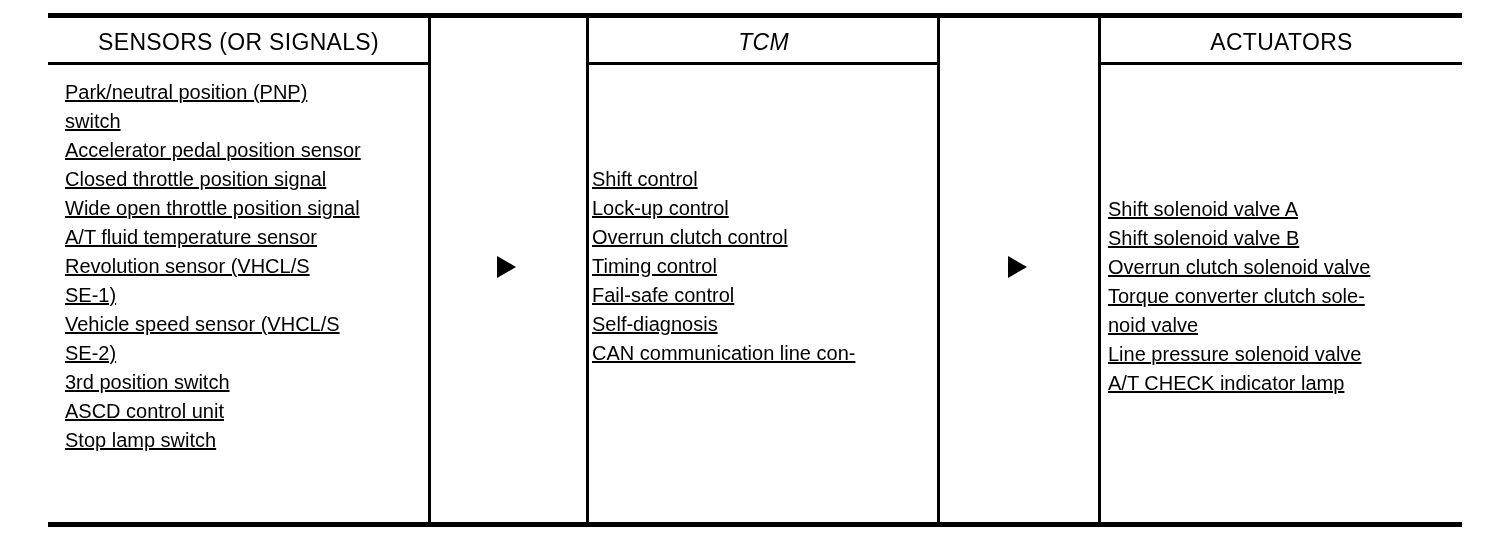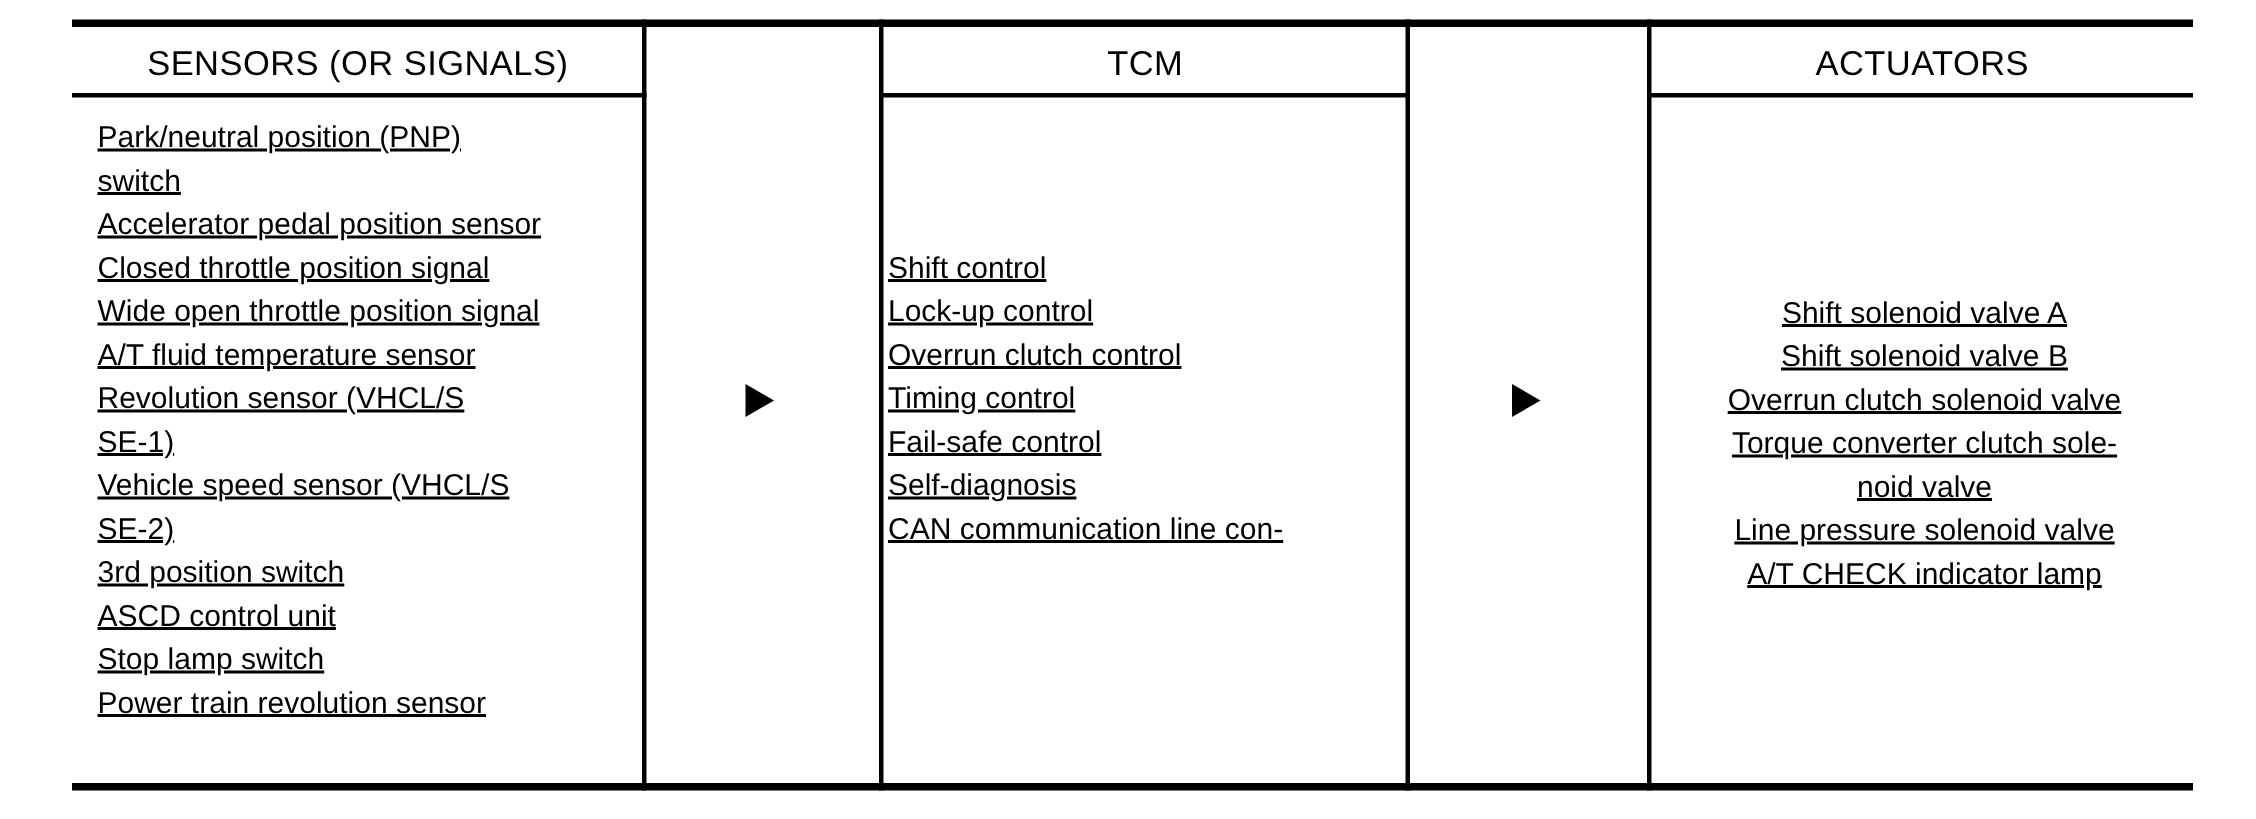--- a/index.html
+++ b/index.html
@@ -66,32 +66,32 @@
   
   .col-head {
     position: absolute;
     text-align: center;
     font-size: 23px;
     line-height: 28px;
     letter-spacing: 0.3px;
     white-space: nowrap;
   }
   .head-sensors   { left: 48px;   top: 28px; width: 381px; }
-  .head-tcm       { left: 589px;  top: 28px; width: 349px; }
+  .head-tcm       { left: 589px;  top: 28px; width: 349px; font-style: italic; }
   .head-actuators { left: 1101px; top: 28px; width: 361px; }
 
   .col-body {
     position: absolute;
     font-size: 20px;
     line-height: 29px;
     text-decoration: underline;
   }
   .body-sensors   { left: 65px;   top: 78px;  width: 360px; }
   .body-tcm       { left: 592px;  top: 165px; width: 345px; }
-  .body-actuators { left: 1108px; top: 195px; width: 350px; text-align: center; }
+  .body-actuators { left: 1108px; top: 195px; width: 350px; }
 
   .line { white-space: pre; }
 
   
   .arrow {
     position: absolute;
     width: 0;
     height: 0;
     border-top: 11px solid transparent;
     border-bottom: 11px solid transparent;
@@ -125,21 +125,20 @@
     <div class="line">Closed throttle position signal</div>
     <div class="line">Wide open throttle position signal</div>
     <div class="line">A/T fluid temperature sensor</div>
     <div class="line">Revolution sensor (VHCL/S</div>
     <div class="line">SE-1)</div>
     <div class="line">Vehicle speed sensor (VHCL/S</div>
     <div class="line">SE-2)</div>
     <div class="line">3rd position switch</div>
     <div class="line">ASCD control unit</div>
     <div class="line">Stop lamp switch</div>
-    <div class="line">Power train revolution sensor</div>
   </div>
 
   <div class="arrow arrow-1"></div>
 
   <div class="col-head head-tcm">TCM</div>
   <div class="col-body body-tcm">
     <div class="line">Shift control</div>
     <div class="line">Lock-up control</div>
     <div class="line">Overrun clutch control</div>
     <div class="line">Timing control</div>

